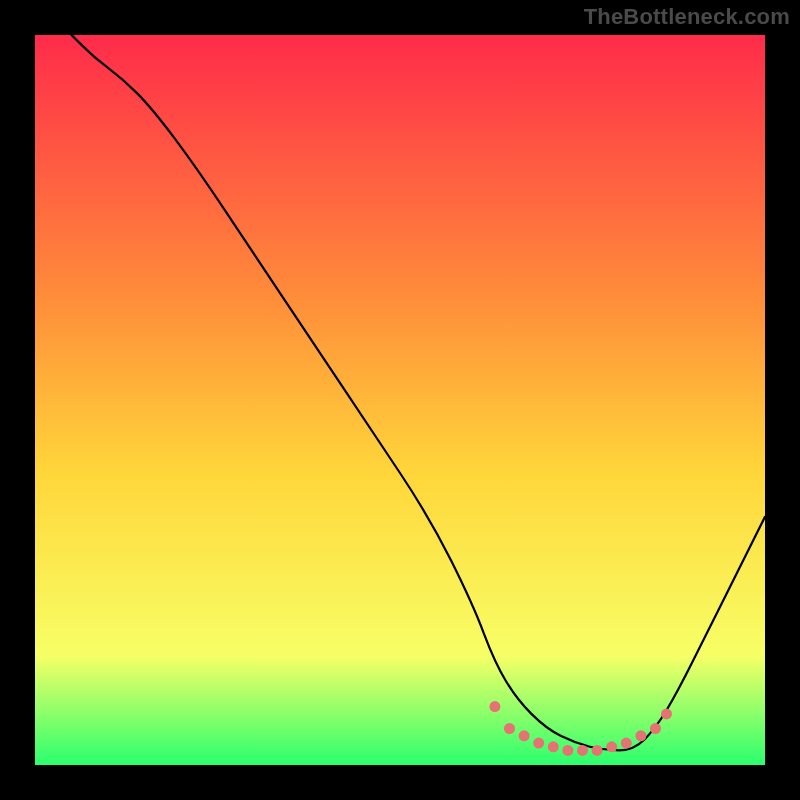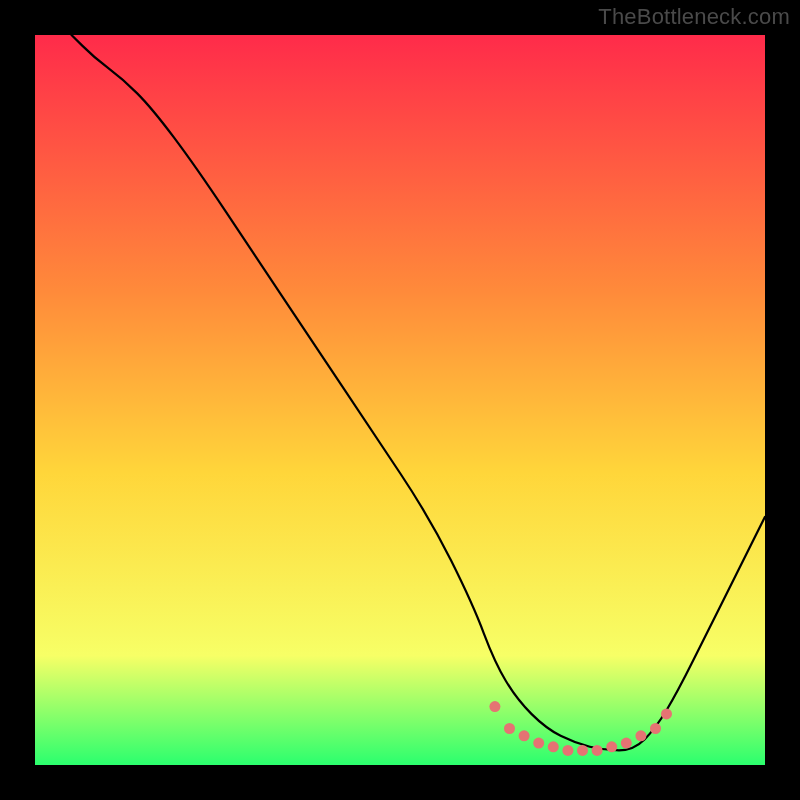--- a/index.html
+++ b/index.html
@@ -16,21 +16,21 @@
     width: 800px;
     height: 800px;
     background: #000000;
   }
   .watermark {
     position: absolute;
     top: 4px;
     right: 10px;
     color: #4a4a4a;
     font-size: 22px;
-    font-weight: 400;
+    font-weight: 700;
     letter-spacing: 0.2px;
     z-index: 10;
     user-select: none;
   }
   .plot-area {
     position: absolute;
     left: 35px;
     top: 35px;
     width: 730px;
     height: 730px;

